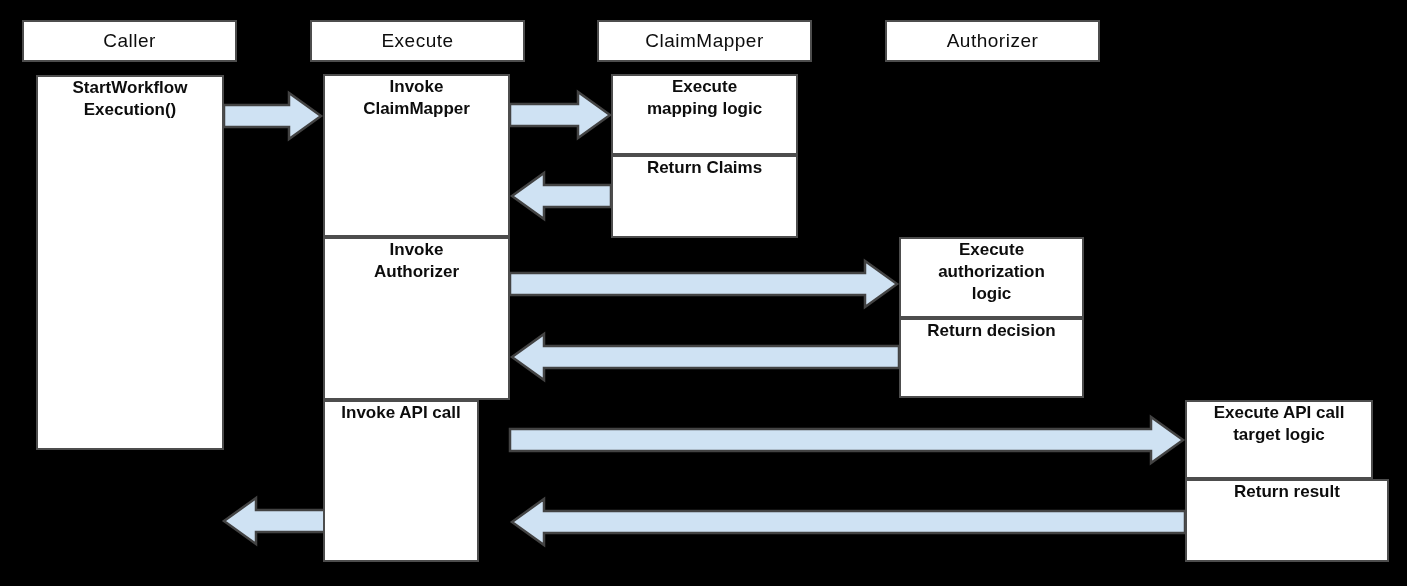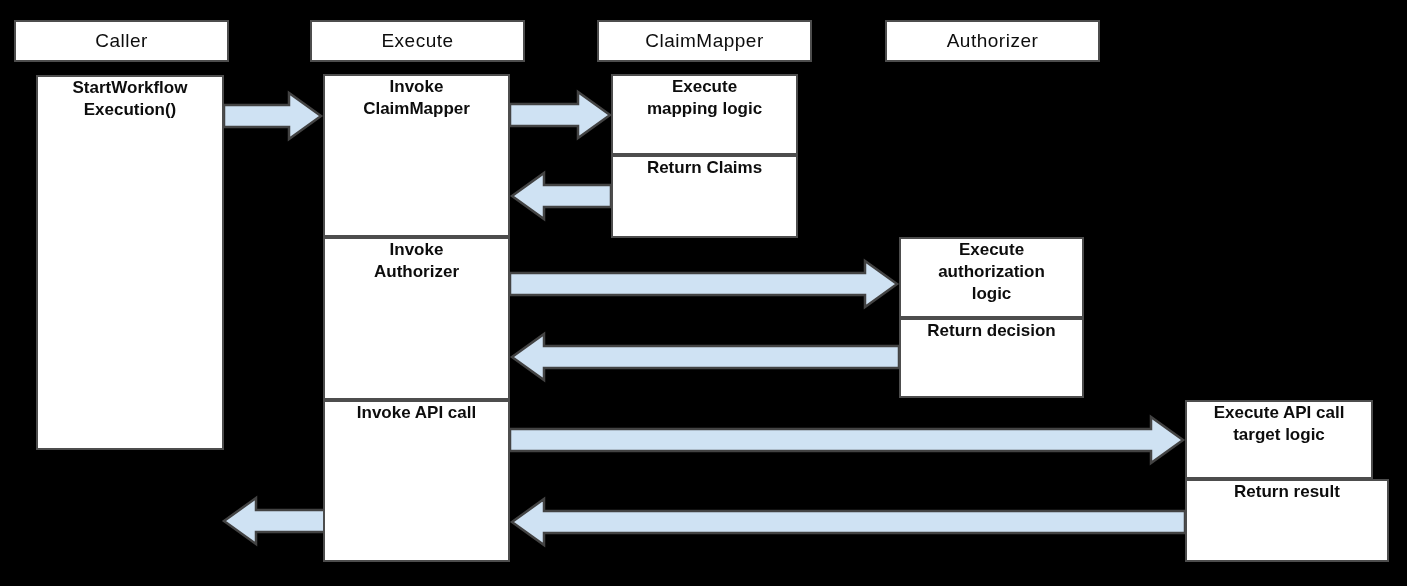--- a/index.html
+++ b/index.html
@@ -40,21 +40,21 @@
     <polygon points="224,105 289,105 289,93 321,116 289,139 289,127 224,127"></polygon>
     <polygon points="510,104 578,104 578,92 610,115 578,138 578,126 510,126"></polygon>
     <polygon points="611,185 544,185 544,173 512,196 544,219 544,207 611,207"></polygon>
     <polygon points="510,273 865,273 865,261 897,284 865,307 865,295 510,295"></polygon>
     <polygon points="899,346 544,346 544,334 512,357 544,380 544,368 899,368"></polygon>
     <polygon points="510,429 1151,429 1151,417 1183,440 1151,463 1151,451 510,451"></polygon>
     <polygon points="1185,511 544,511 544,499 512,522 544,545 544,533 1185,533"></polygon>
     <polygon points="325,510 256,510 256,498 224,521 256,544 256,532 325,532"></polygon>
   </svg>
 
-  <div class="hdr" style="left:14px">
+  <div class="hdr" style="left:22px">
       <span>Caller</span>
     </div>
   <div class="hdr" style="left:310px">
       <span>Execute</span>
     </div>
   <div class="hdr" style="left:597px">
       <span>ClaimMapper</span>
     </div>
   <div class="hdr" style="left:885px">
       <span>Authorizer</span>
@@ -66,21 +66,21 @@
   </div>
 
   <div class="act" style="left:323px;top:74px;width:187px;height:163px">
     <span class="lbl">Invoke
 ClaimMapper</span>
   </div>
   <div class="act" style="left:323px;top:237px;width:187px;height:163px">
     <span class="lbl">Invoke
 Authorizer</span>
   </div>
-  <div class="act" style="left:323px;top:400px;width:187px;height:162px">
+  <div class="act" style="left:323px;top:400px;width:156px;height:162px">
     <span class="lbl">Invoke API call</span>
   </div>
 
   <div class="act" style="left:611px;top:74px;width:187px;height:81px">
     <span class="lbl">Execute
 mapping logic</span>
   </div>
   <div class="act" style="left:611px;top:155px;width:187px;height:83px">
     <span class="lbl">Return Claims</span>
   </div>

